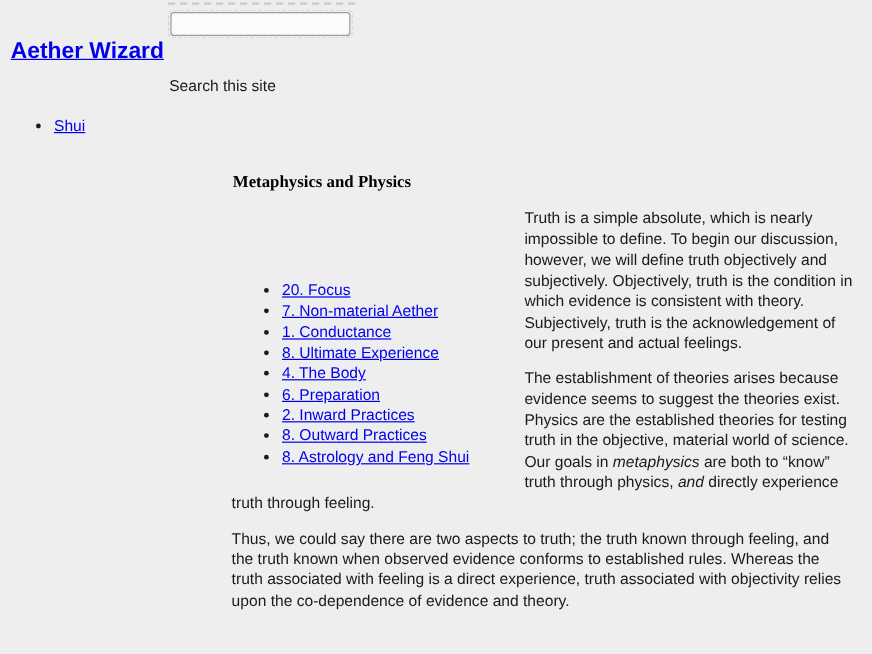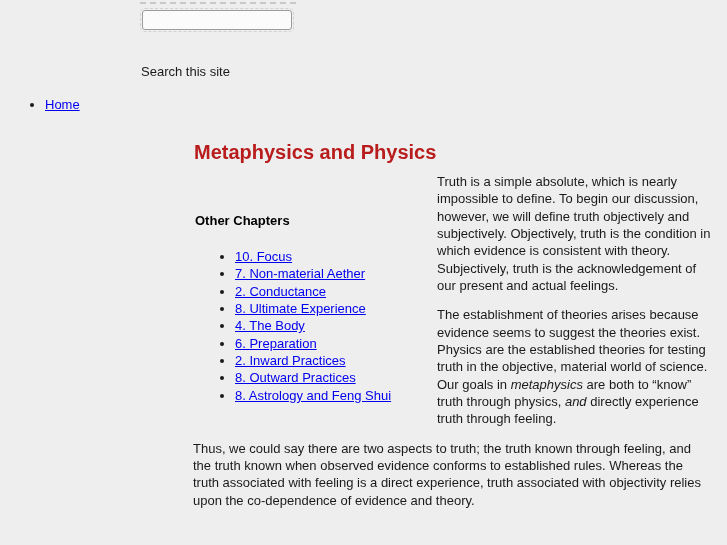--- a/index.html
+++ b/index.html
@@ -74,25 +74,26 @@
   }
   .top-nav li {
     line-height: 16px;
   }
   
   .main {
     margin-left: 193px;
     width: 519px;
   }
   .page-title {
-    font-size: 20px;
+    font-size: 14px;
     font-weight: bold;
-    color: #b91c1c;
+    color: #000000;
     margin: 31px 0 0 1px;
     line-height: 17px;
+    font-family: Liberation Serif, serif;
   }
   .chapters {
     float: left;
     width: 244px;
     padding-top: 52px;
   }
   .chapters-heading {
     font-size: 13px;
     font-weight: bold;
     color: #000;
@@ -113,38 +114,38 @@
   }
   .main p.first-para {
   }
 </style>
 </head>
 <body>
 
 <div class="header">
   <div class="clipped-outline"></div>
   <input type="text" class="search-input" value="" style="">
+  <a class="site-title">Aether Wizard</a>
   <div class="search-label">Search this site</div>
 </div>
 
 <ul class="top-nav">
   <li>
-    <a>Home</a>
+    <a>Shui</a>
   </li>
 </ul>
 
 <div class="main">
   <h3 class="page-title">Metaphysics and Physics</h3>
 
   <div class="chapters">
-    <h4 class="chapters-heading">Other Chapters</h4>
     <ul>
-      <li><a>10. Focus</a></li>
+      <li><a>20. Focus</a></li>
       <li><a>7. Non-material Aether</a></li>
-      <li><a>2. Conductance</a></li>
+      <li><a>1. Conductance</a></li>
       <li><a>8. Ultimate Experience</a></li>
       <li><a>4. The Body</a></li>
       <li><a>6. Preparation</a></li>
       <li><a>2. Inward Practices</a></li>
       <li><a>8. Outward Practices</a></li>
       <li><a>8. Astrology and Feng Shui</a></li>
     </ul>
   </div>
 
   <p class="first-para">Truth is a simple absolute, which is nearly impossible to define. To begin our discussion, however, we will define truth objectively and subjectively. Objectively, truth is the condition in which evidence is consistent with theory. Subjectively, truth is the acknowledgement of our present and actual feelings.</p>

